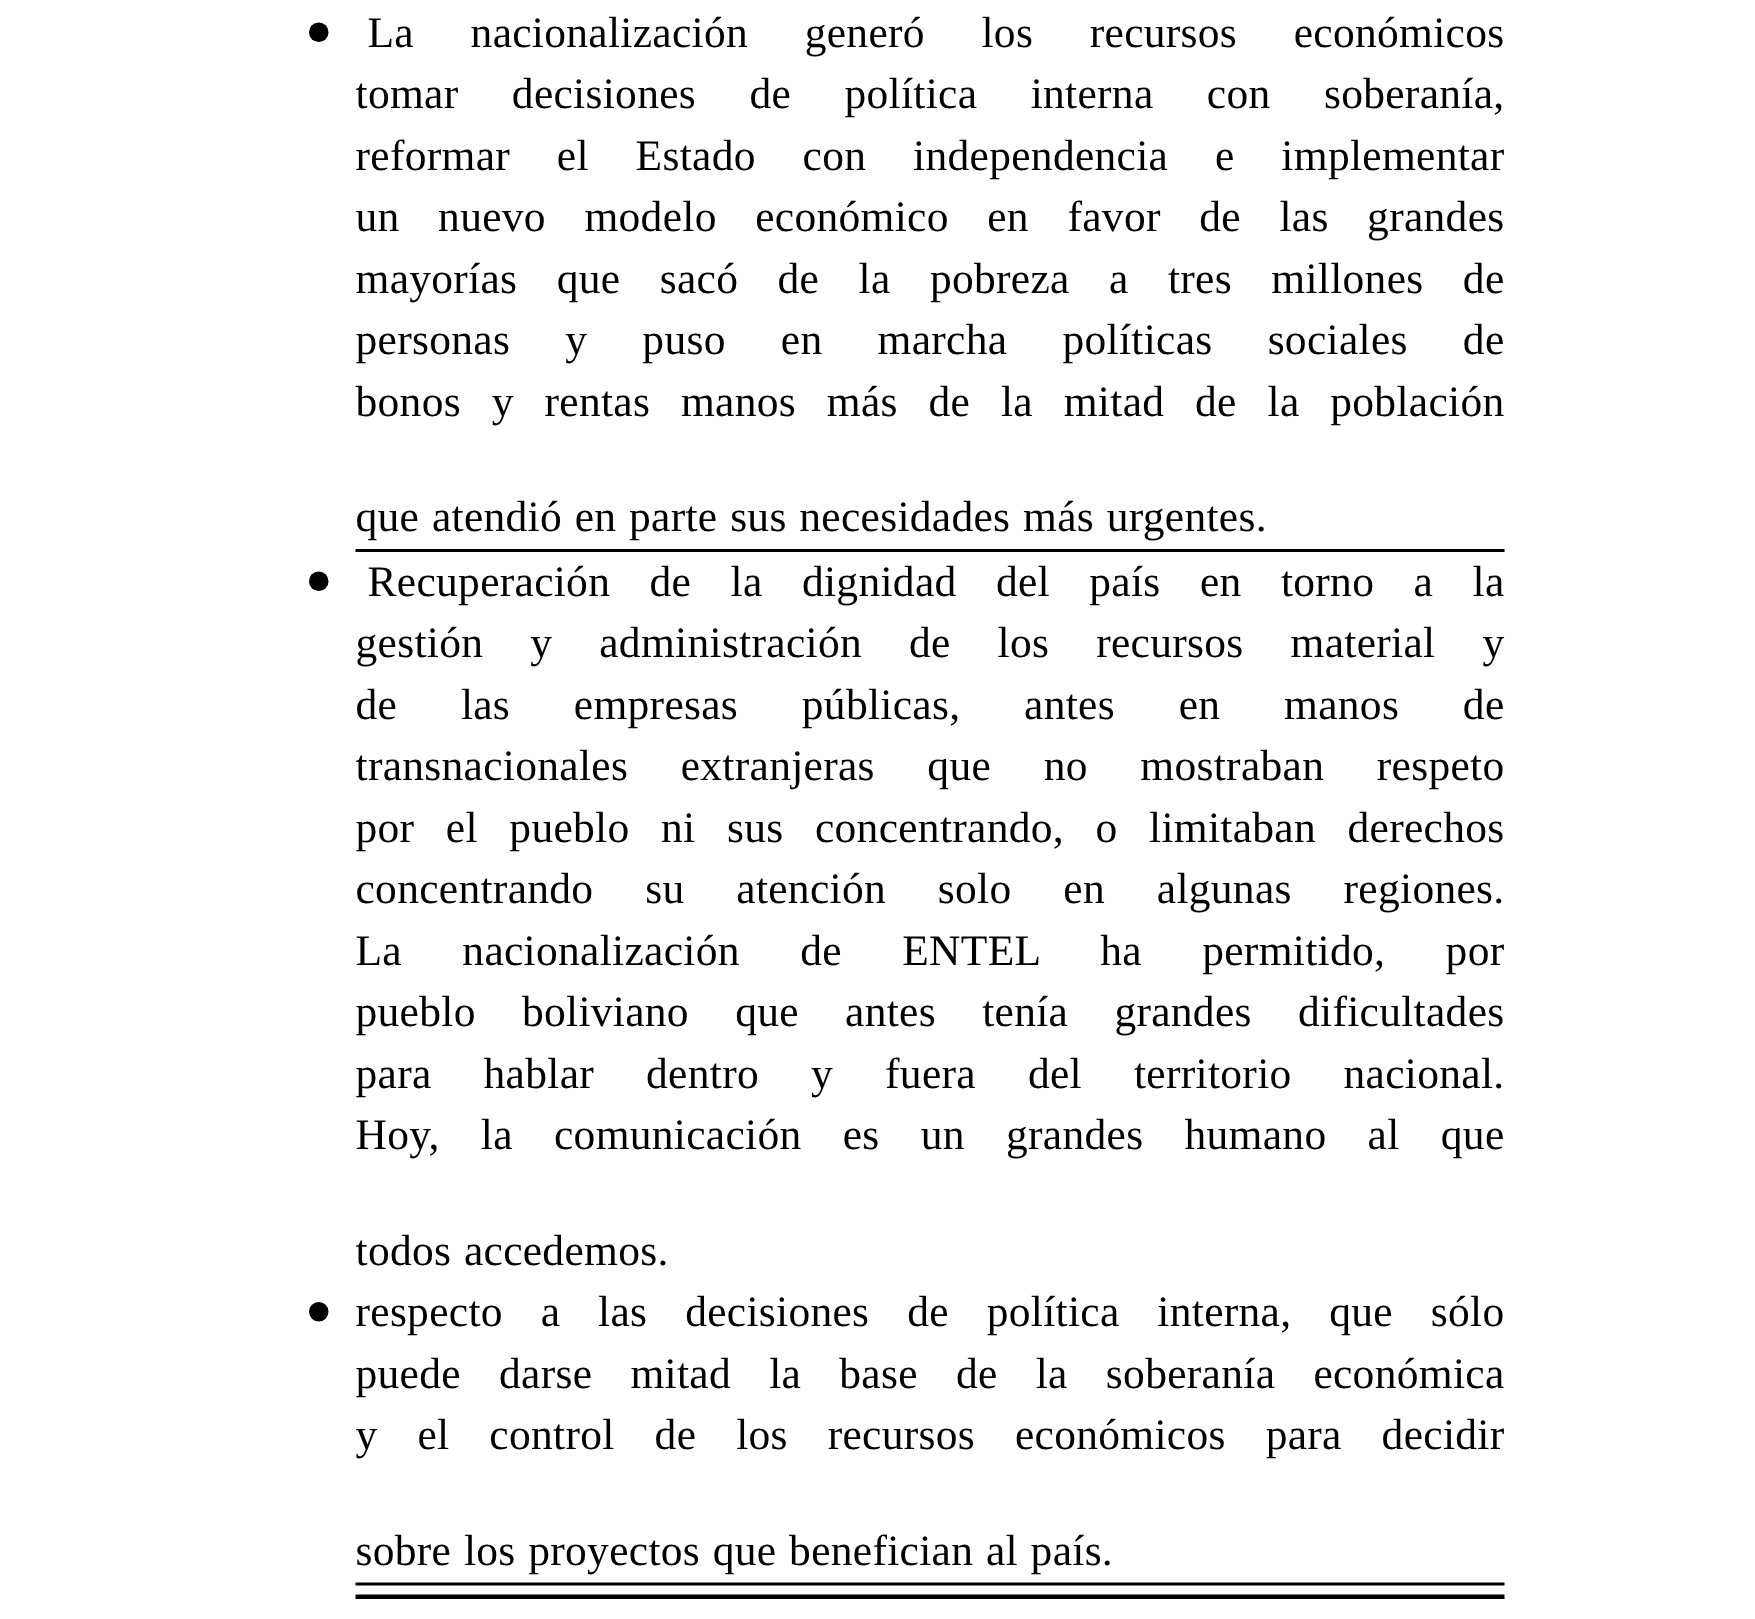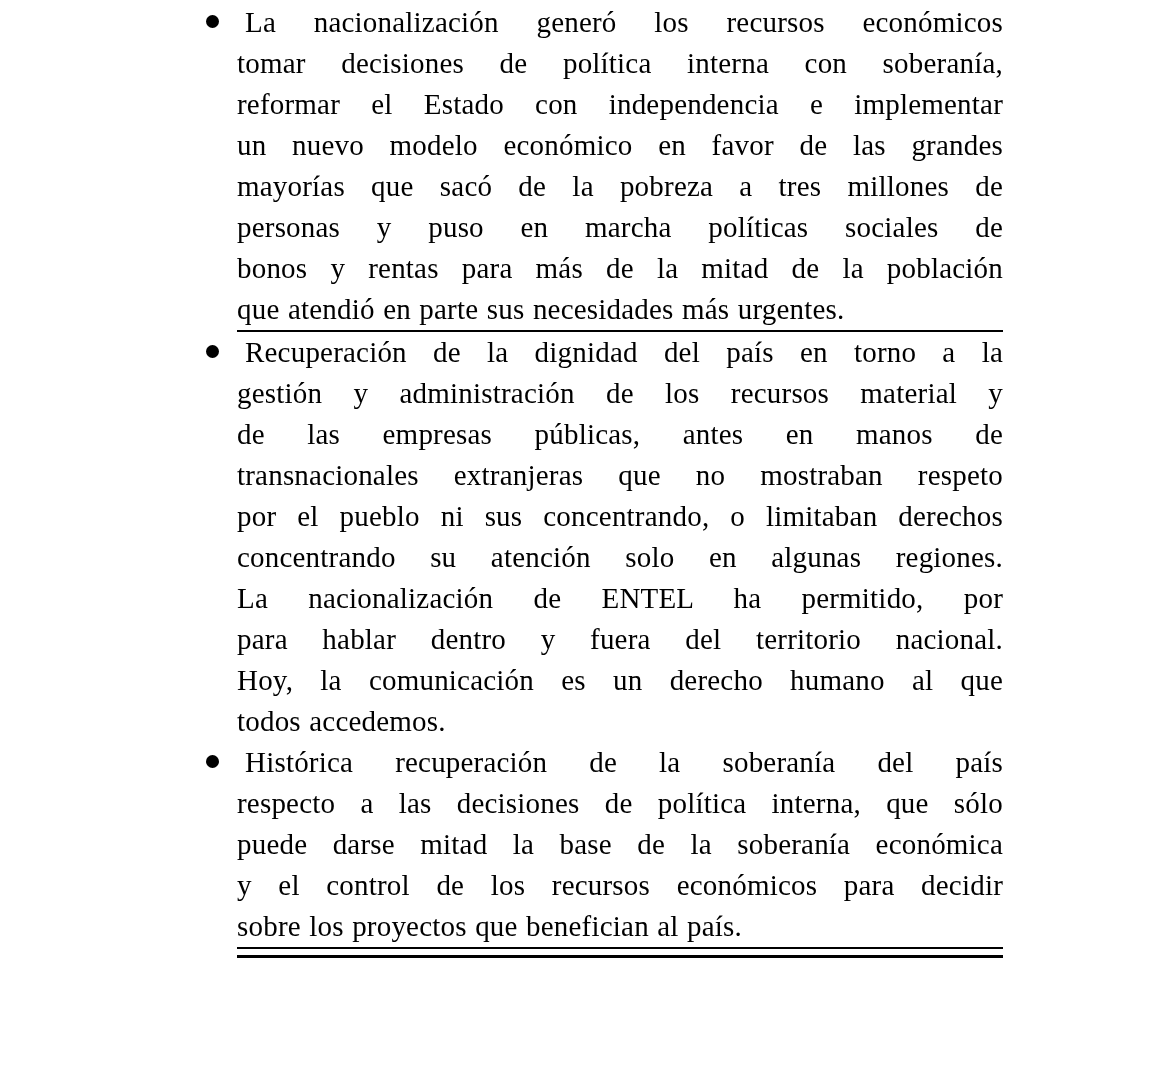--- a/index.html
+++ b/index.html
@@ -42,20 +42,21 @@
     text-align: justify;
     text-align-last: justify;
     letter-spacing: 0.2px;
     word-spacing: 1px;
   }
   .line.first {
     text-indent: 8px;
   }
   .line.last {
     text-align-last: left;
+    margin-top: 36px;
   }
   .line.underline {
     border-bottom: 2px solid #000;
   }
   .bottom-rule {
     border: none;
     border-top: 3px solid #000;
     margin: 6px 0 0 0;
     width: 100%;
   }
@@ -67,43 +68,43 @@
   <div class="bullet-list">
       <div class="bullet-item">
         <span class="bullet-marker"></span>
         <div>
           <div class="line first">La nacionalización generó los recursos económicos</div>
           <div class="line">tomar decisiones de política interna con soberanía,</div>
           <div class="line">reformar el Estado con independencia e implementar</div>
           <div class="line">un nuevo modelo económico en favor de las grandes</div>
           <div class="line">mayorías que sacó de la pobreza a tres millones de</div>
           <div class="line">personas y puso en marcha políticas sociales de</div>
-          <div class="line">bonos y rentas para más de la mitad de la población</div>
+          <div class="line">bonos y rentas manos más de la mitad de la población</div>
           <div class="line last underline">que atendió en parte sus necesidades más urgentes.</div>
         </div>
       </div>
       <div class="bullet-item">
         <span class="bullet-marker"></span>
         <div>
           <div class="line first">Recuperación de la dignidad del país en torno a la</div>
           <div class="line">gestión y administración de los recursos material y</div>
           <div class="line">de las empresas públicas, antes en manos de</div>
           <div class="line">transnacionales extranjeras que no mostraban respeto</div>
           <div class="line">por el pueblo ni sus concentrando, o limitaban derechos</div>
           <div class="line">concentrando su atención solo en algunas regiones.</div>
           <div class="line">La nacionalización de ENTEL ha permitido, por</div>
+          <div class="line">pueblo boliviano que antes tenía grandes dificultades</div>
           <div class="line">para hablar dentro y fuera del territorio nacional.</div>
-          <div class="line">Hoy, la comunicación es un derecho humano al que</div>
+          <div class="line">Hoy, la comunicación es un grandes humano al que</div>
           <div class="line last">todos accedemos.</div>
         </div>
       </div>
       <div class="bullet-item">
         <span class="bullet-marker"></span>
         <div>
-          <div class="line first">Histórica recuperación de la soberanía del país</div>
           <div class="line">respecto a las decisiones de política interna, que sólo</div>
           <div class="line">puede darse mitad la base de la soberanía económica</div>
           <div class="line">y el control de los recursos económicos para decidir</div>
           <div class="line last underline">sobre los proyectos que benefician al país.</div>
         </div>
       </div>
     </div>
   <hr class="bottom-rule">
 </div>
 

